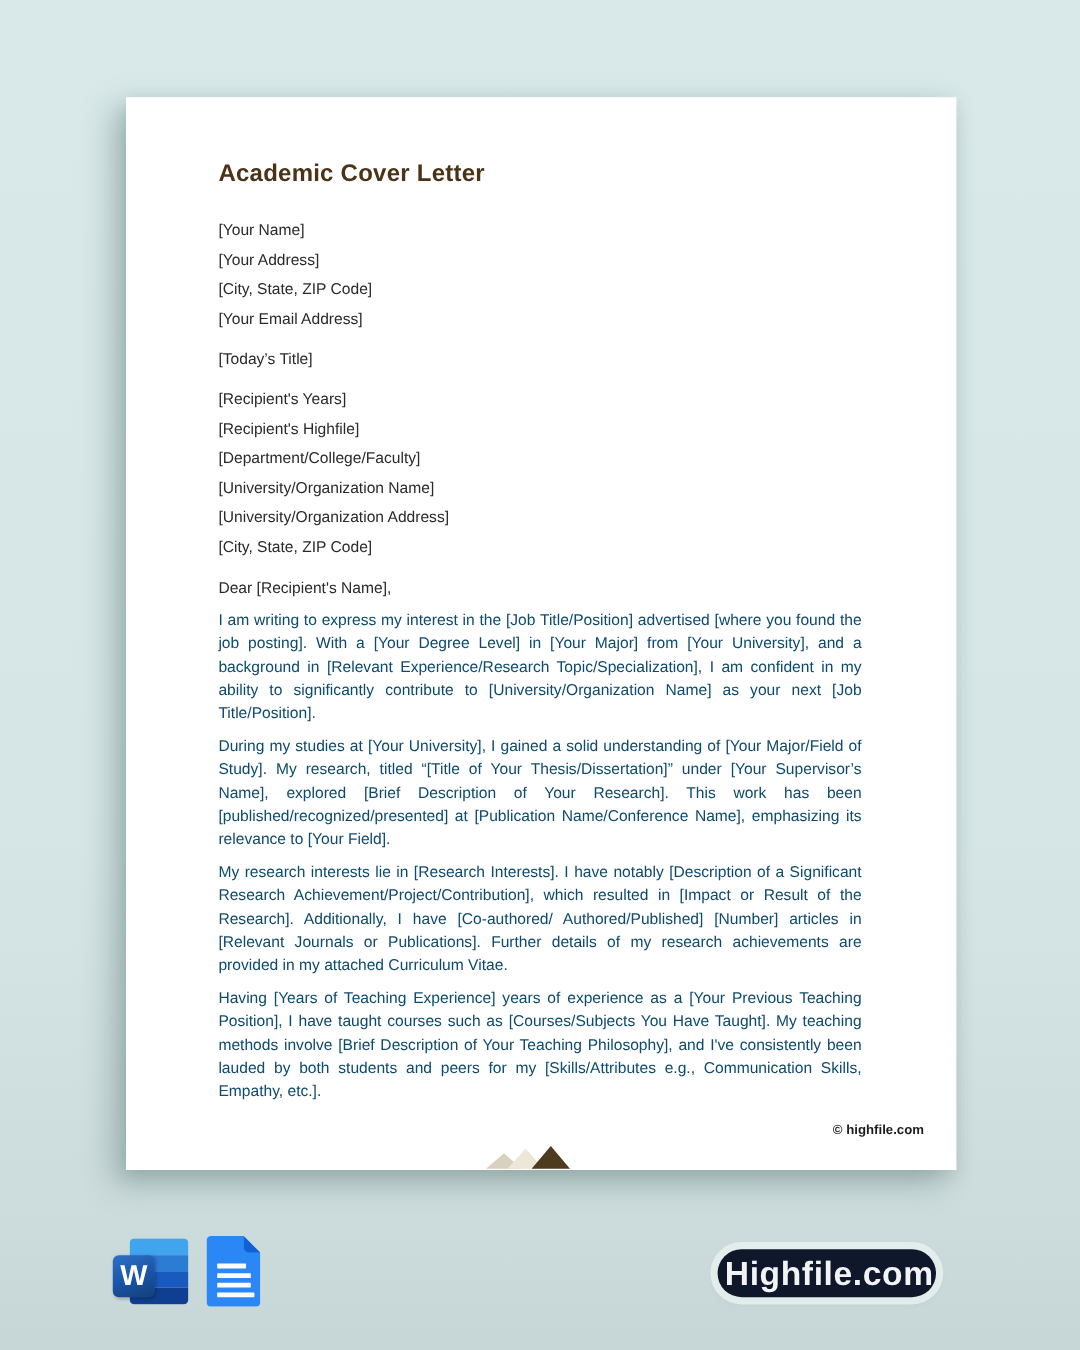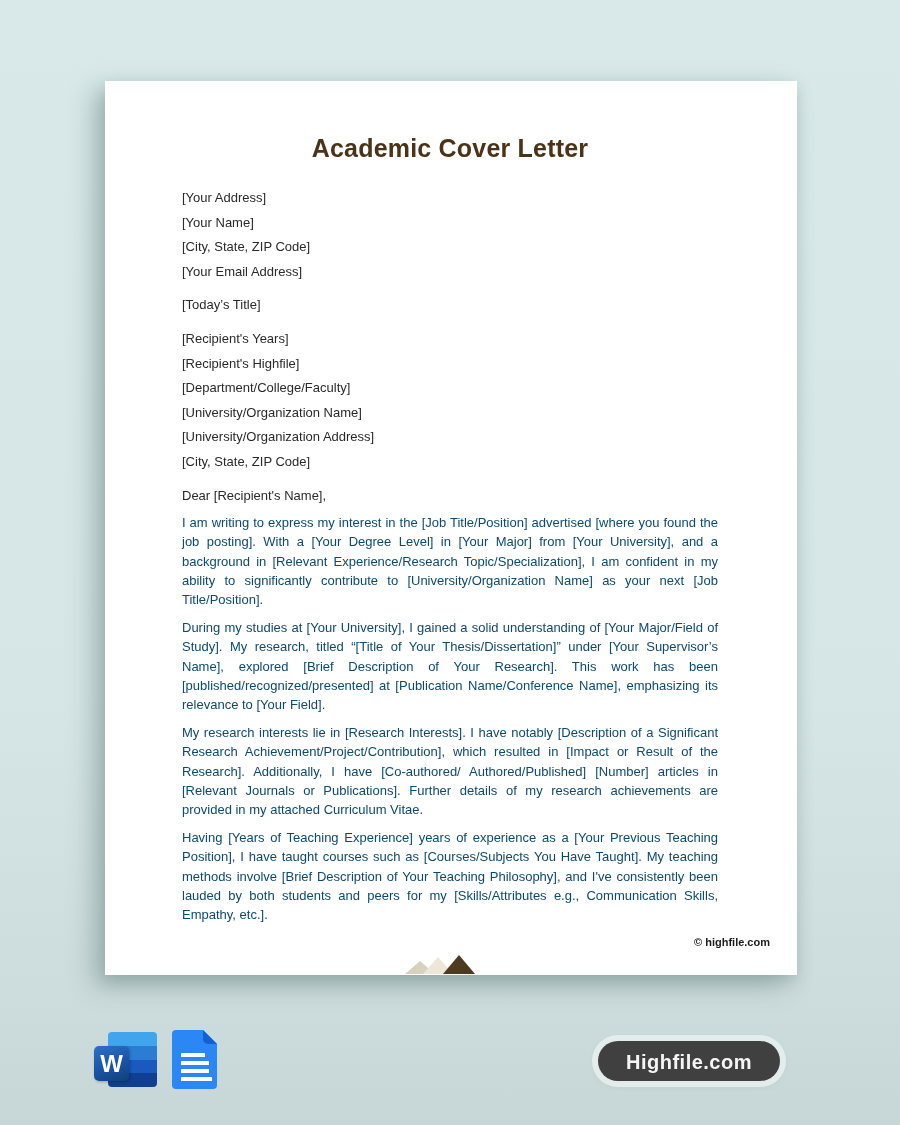--- a/index.html
+++ b/index.html
@@ -8,21 +8,21 @@
     background:linear-gradient(180deg,#d9e9e9 0%,#d6e6e6 62%,#cddcdc 88%,#c7d6d6 100%);
     font-family:"Liberation Sans",sans-serif;
   }
   
   .page{
     position:absolute;left:105px;top:81px;width:692px;height:894px;
     background:#ffffff;box-sizing:border-box;padding:0 79px 0 77px;
     box-shadow:-12px 10px 24px rgba(104,130,130,0.45),0 6px 14px rgba(104,130,130,0.28);
   }
   .doc-title{
-    font-size:25px;font-weight:bold;color:#4a3316;text-align:center;
+    font-size:20px;font-weight:bold;color:#4a3316;text-align:left;
     margin:53px 0 23px 0;letter-spacing:0.2px;
   }
   .line{font-size:13px;color:#2a2a2a;line-height:24.6px;white-space:nowrap;}
   .gap{margin-top:9px;}
   .para{
     font-size:13px;color:#0c4a6e;line-height:19.2px;text-align:justify;
     margin:0 0 9px 0;
   }
   .salutation{margin-bottom:5px;}
   .copyright{
@@ -55,35 +55,35 @@
   .gdocs-fold{
     position:absolute;top:0;right:0;width:14px;height:14px;background:#1160d6;
     border-bottom-left-radius:5px;clip-path:polygon(0 0,100% 100%,0 100%);
   }
   .gdocs-lines{position:absolute;left:9px;top:23px;}
   .gdocs-lines div{height:4px;background:#ffffff;margin-bottom:4px;border-radius:0.5px;}
   .gl1{width:24px;} .gl2{width:28px;} .gl3{width:28px;} .gl4{width:31px;}
   
   .brand-btn{
     position:absolute;left:598px;top:1041px;width:182px;height:40px;border-radius:21px;
-    background:#404040;border:none;cursor:pointer;
+    background:#0f172a;border:none;cursor:pointer;
     box-shadow:0 0 0 6px rgba(232,241,240,0.85),0 2px 8px rgba(140,165,165,0.45);
     color:rgba(255,255,255,0.95);font-family:"Liberation Sans",sans-serif;
-    font-size:20px;font-weight:bold;letter-spacing:0.5px;text-align:center;line-height:40px;
+    font-size:28px;font-weight:bold;letter-spacing:0.5px;text-align:center;line-height:40px;
   }
 </style>
 </head>
 <body>
 
 <div class="page">
   <div class="doc-title">Academic Cover Letter</div>
 
   <div>
+    <div class="line">[Your Name]</div>
     <div class="line">[Your Address]</div>
-    <div class="line">[Your Name]</div>
     <div class="line">[City, State, ZIP Code]</div>
     <div class="line">[Your Email Address]</div>
   </div>
 
   <div class="line gap">[Today’s Title]</div>
 
   <div class="gap">
     <div class="line">[Recipient's Years]</div>
     <div class="line">[Recipient's Highfile]</div>
     <div class="line">[Department/College/Faculty]</div>

